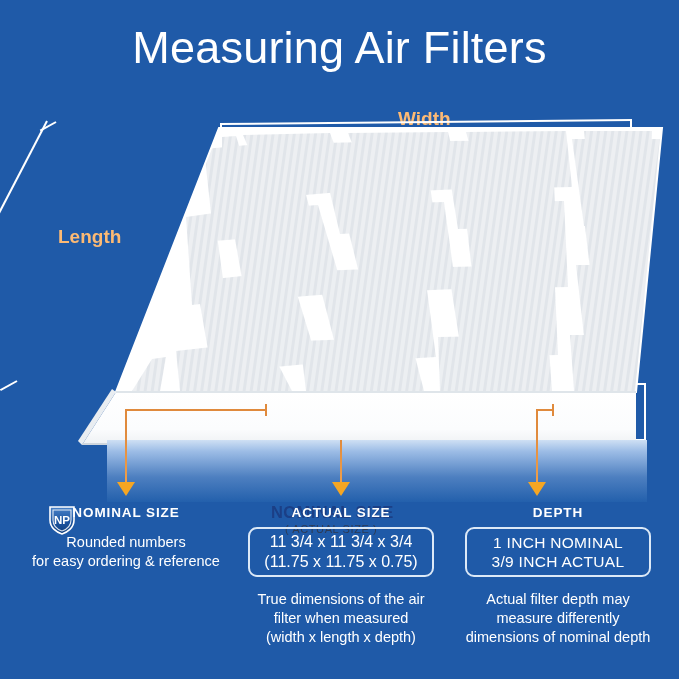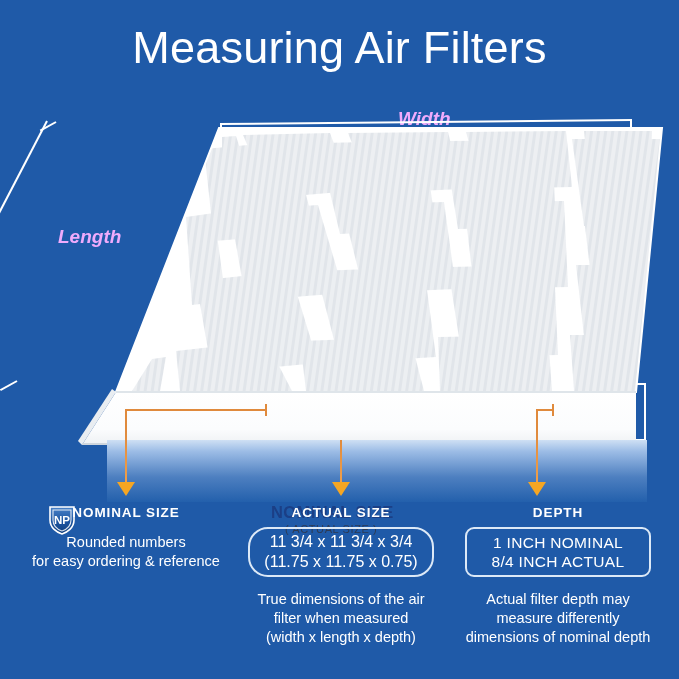--- a/index.html
+++ b/index.html
@@ -34,22 +34,21 @@
   .stage {
     position: absolute;
     left: 0; top: 105px;
     width: 679px;
     height: 370px;
   }
 
   
   .dim-label {
     position: absolute;
-    color: #f0abfc;
-    font-style: italic;
+    color: #fdba74;
     font-weight: bold;
     font-size: 19px;
     font-family: "Liberation Sans", sans-serif;
     white-space: nowrap;
   }
   .dim-width { left: 398px; top: 3px; }
   .dim-length { left: 58px; top: 121px; }
   .dim-depth {
     left: 556px; top: 305px;
     font-size: 19px;
@@ -151,21 +150,21 @@
     border-radius: 9px;
     box-sizing: border-box;
     margin: 0 auto;
     display: flex;
     align-items: center;
     justify-content: center;
     color: #ffffff;
   }
   .box-1 { width: 185px; height: 50px; }
   .box-1 .v { font-size: 32px; font-weight: bold; letter-spacing: 0.5px; }
-  .box-2 { width: 186px; height: 50px; flex-direction: column; line-height: 1.22; border-radius: 20px; }
+  .box-2 { width: 186px; height: 50px; flex-direction: column; line-height: 1.22; }
   .box-2 .v { font-size: 16px; }
   .box-3 { width: 186px; height: 50px; flex-direction: column; line-height: 1.25; }
   .box-3 .v { font-size: 15.5px; letter-spacing: 0.3px; }
 
   .col-desc {
     color: #ffffff;
     font-size: 14.5px;
     line-height: 1.32;
     margin-top: 13px;
     padding: 0 4px;
@@ -325,21 +324,21 @@
         <div>True dimensions of the air</div>
         <div>filter when measured</div>
         <div>(width x length x depth)</div>
       </div>
     </div>
 
     <div class="col col-3">
       <div class="col-head">DEPTH</div>
       <div class="value-box box-3">
         <span class="v">1 INCH NOMINAL</span>
-        <span class="v">8/4 INCH ACTUAL</span>
+        <span class="v">3/9 INCH ACTUAL</span>
       </div>
       <div class="col-desc">
         <div>Actual filter depth may</div>
         <div>measure differently</div>
         <div>dimensions of nominal depth</div>
       </div>
     </div>
 
   </div>
 </div>

